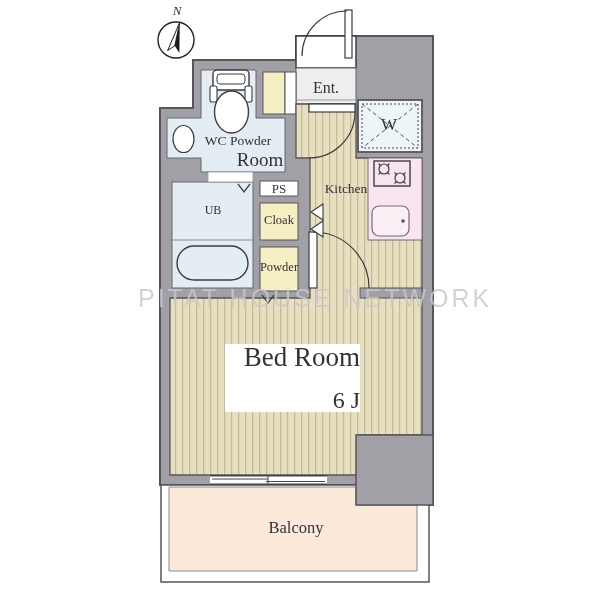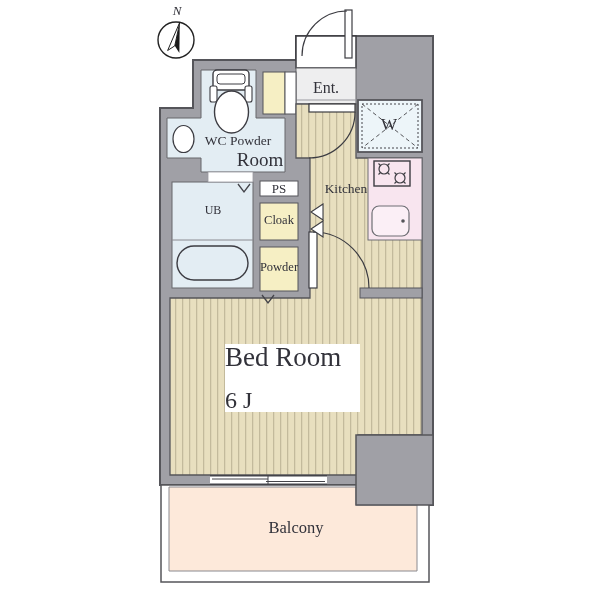--- a/index.html
+++ b/index.html
@@ -11,21 +11,21 @@
   .lbl-ent{left:296px;top:79px;width:60px;font-size:16px;text-align:center;}
   .lbl-w{left:374px;top:115px;width:30px;font-size:17px;text-align:center;}
   .lbl-wc{left:193px;top:133px;width:90px;font-size:13.5px;text-align:center;}
   .lbl-wc2{left:230px;top:149px;width:60px;font-size:19px;text-align:center;}
   .lbl-ub{left:183px;top:204px;width:60px;font-size:12px;text-align:center;}
   .lbl-ps{left:260px;top:182px;width:38px;font-size:13px;text-align:center;}
   .lbl-cloak{left:258px;top:213px;width:42px;font-size:12.5px;text-align:center;}
   .lbl-closet{left:257px;top:260px;width:44px;font-size:12.5px;text-align:center;}
   .lbl-kitchen{left:318px;top:181px;width:56px;font-size:13.5px;text-align:center;}
   .bedroom-box{position:absolute;left:225px;top:344px;width:135px;height:68px;background:#ffffff;
-               display:flex;flex-direction:column;align-items:flex-start;justify-content:center;}
+               display:flex;flex-direction:column;align-items:flex-end;justify-content:center;}
   .bedroom-name{font-size:27px;}
   .bedroom-size{font-size:24px;margin-top:14px;}
   .lbl-balcony{left:244px;top:519px;width:104px;font-size:16.5px;text-align:center;}
   .watermark{left:138px;top:284px;width:336px;font-size:25px;letter-spacing:3px;
              font-family:"Liberation Sans", sans-serif;color:#c9c9cd;opacity:.8;text-align:center;}
 </style>
 </head>
 <body>
 
 <div id="canvas">
@@ -151,14 +151,15 @@
 <div class="lbl lbl-cloak">Cloak</div>
 <div class="lbl lbl-closet">Powder</div>
 <div class="lbl lbl-kitchen">Kitchen</div>
 
 <div class="bedroom-box">
   <div class="bedroom-name">Bed Room</div>
   <div class="bedroom-size">6 J</div>
 </div>
 
 <div class="lbl lbl-balcony">Balcony</div>
+<div class="lbl watermark">PITAT HOUSE NETWORK</div>
 
 </div>
 
 </body></html>

